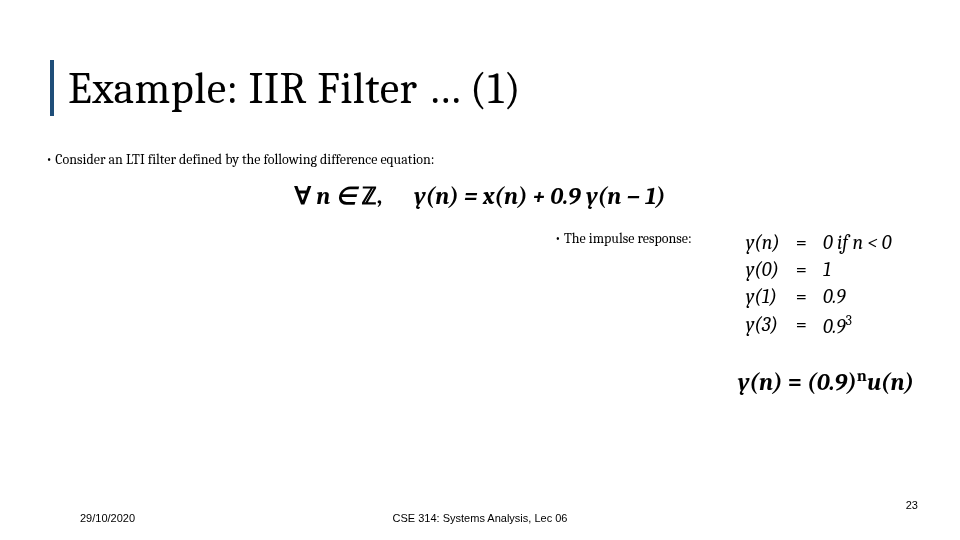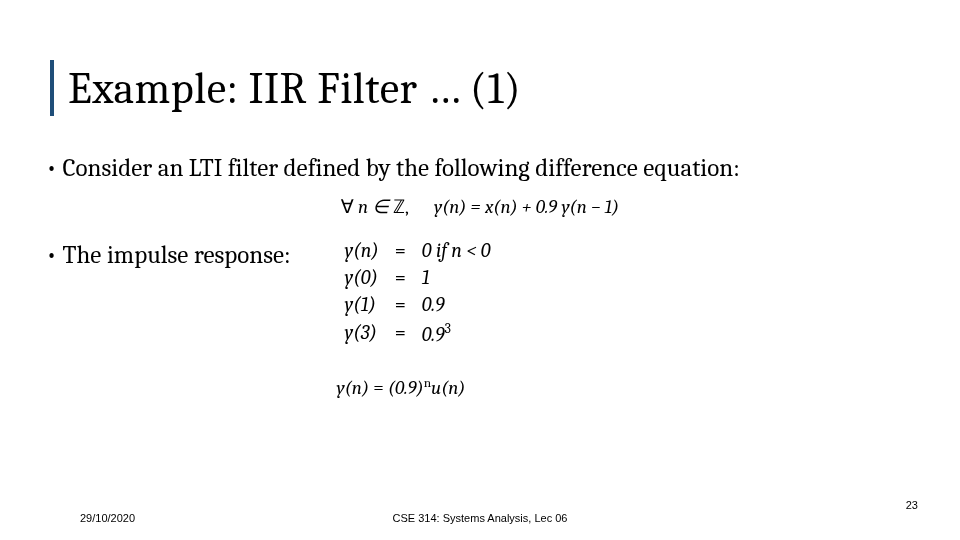--- a/index.html
+++ b/index.html
@@ -2,28 +2,28 @@
 <html><head>
 <meta charset="utf-8">
 <style>
   * { margin: 0; padding: 0; box-sizing: border-box; }
   html, body { width: 960px; height: 540px; background: #fff; font-family: Cambria, Georgia, "Times New Roman", serif; color: #000; overflow: hidden; }
   .slide { position: relative; width: 960px; height: 540px; }
   .title-wrap { position: absolute; top: 60px; left: 50px; display: flex; align-items: center; }
   .title-bar { width: 4px; height: 56px; background: #1f4e79; margin-right: 14px; }
   .title { font-size: 44px; font-weight: 400; letter-spacing: 0.5px; }
   .content { position: absolute; top: 150px; left: 46px; right: 46px; }
-  .bullet { font-size: 25px; line-height: 1.4; margin-bottom: 8px; }
+  .bullet { font-size: 14px; line-height: 1.4; margin-bottom: 8px; }
   .bullet::before { content: "• "; }
   .eq-center { text-align: center; margin: 6px 0 18px 0; }
-  .math { font-family: Cambria, "Cambria Math", Georgia, serif; font-size: 19px; font-style: italic; }
+  .math { font-family: Cambria, "Cambria Math", Georgia, serif; font-size: 24px; font-style: italic; font-weight: bold; }
   .math .rm { font-style: normal; }
   .math sup { font-size: 0.7em; vertical-align: super; font-style: normal; }
   .bb { font-family: "Cambria Math", Cambria, serif; font-style: normal; }
-  .impulse-row { display: flex; align-items: flex-start; }
+  .impulse-row { display: flex; align-items: flex-start; justify-content: flex-end; }
   .impulse-label { flex: 0 0 auto; }
   .impulse-math { margin-left: 46px; }
   .tbl { border-collapse: collapse; }
   .tbl td { padding: 2px 8px; font-family: Cambria, "Cambria Math", Georgia, serif; font-size: 20px; font-style: italic; white-space: nowrap; }
   .tbl td.eq { text-align: center; font-style: normal; }
   .tbl td.val sup { font-size: 0.7em; vertical-align: super; font-style: normal; }
   .closed { margin-top: 27px; }
   .footer { position: absolute; bottom: 16px; left: 0; right: 0; font-family: Arial, Helvetica, sans-serif; font-size: 11px; color: #000; }
   .footer .date { position: absolute; left: 80px; bottom: 0; }
   .footer .course { position: absolute; left: 0; right: 0; text-align: center; bottom: 0; }

